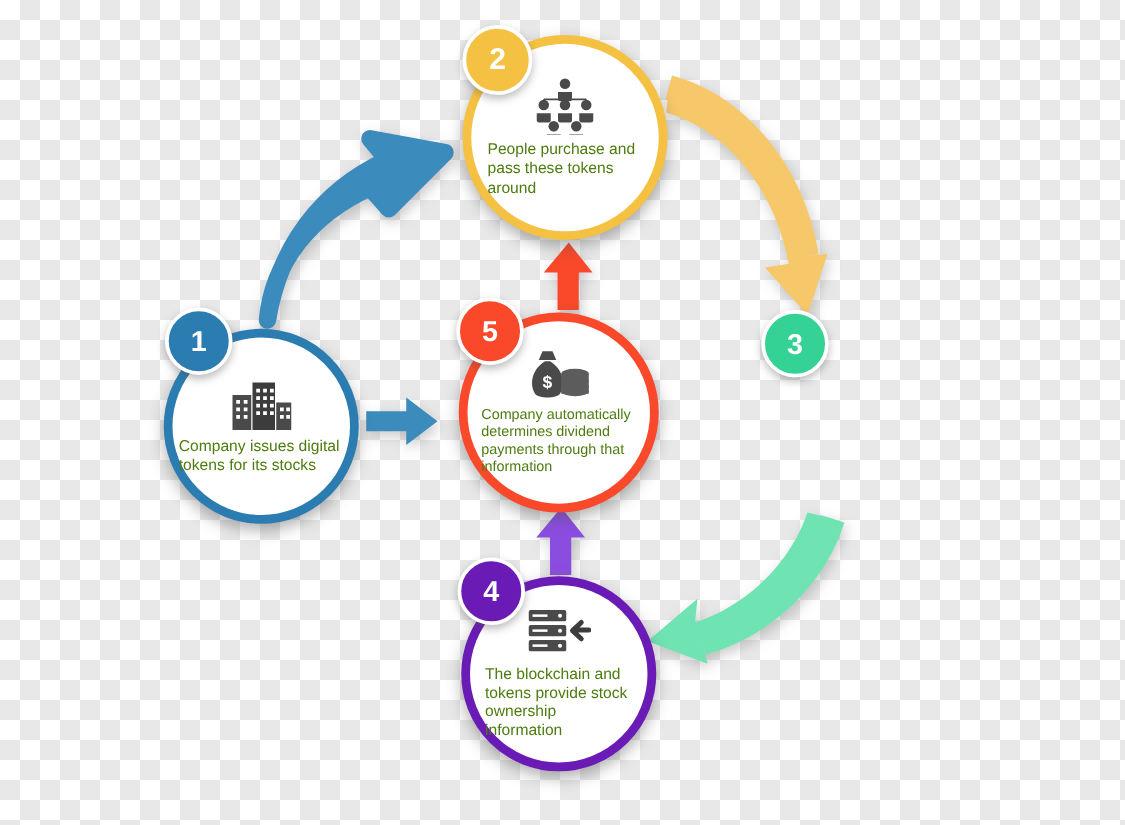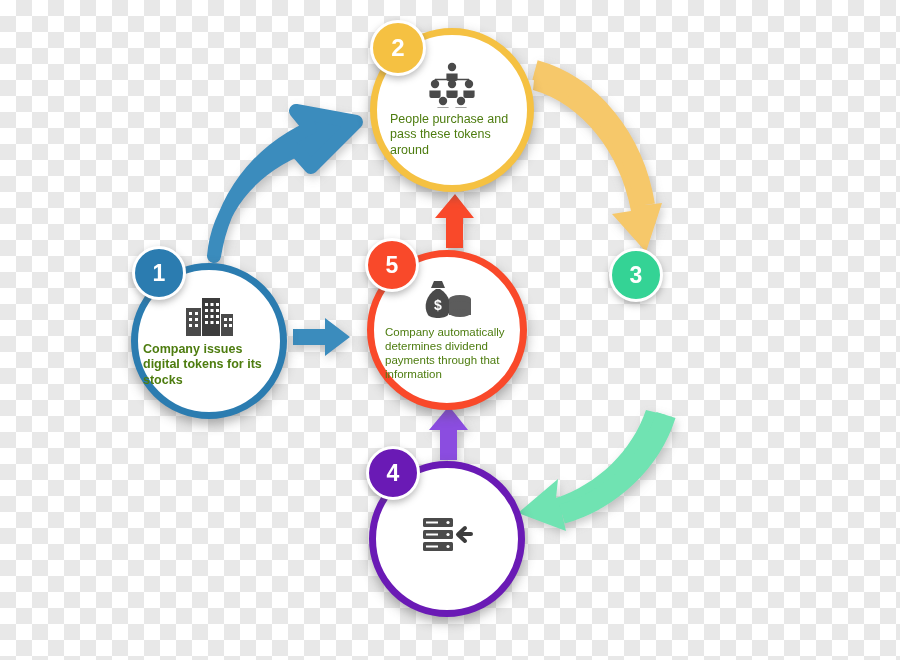--- a/index.html
+++ b/index.html
@@ -128,21 +128,21 @@
           <rect x="34" y="21" width="3" height="3"></rect>
         <rect x="23" y="27" width="3" height="3"></rect>
           <rect x="28.5" y="27" width="3" height="3"></rect>
           <rect x="34" y="27" width="3" height="3"></rect>
         <rect x="42" y="24" width="3" height="3"></rect>
           <rect x="47" y="24" width="3" height="3"></rect>
         <rect x="42" y="30" width="3" height="3"></rect>
           <rect x="47" y="30" width="3" height="3"></rect>
       </g>
     </svg>
-    <div class="node-label" style="font-size:12.5px; width:148px;font-weight:bold;">Company issues digital tokens for its stocks</div>
+    <div class="node-label" style="font-size:12.5px; width:148px;">Company issues digital tokens for its stocks</div>
   </div>
   <div class="badge" style="left:132px; top:246px; width:54px; height:54px; background:#2b7cb0; font-size:23px; box-shadow:0 3px 7px rgba(80,80,80,.4);">
     <span>1</span>
   </div>
 
   <div class="node-circle" style="left:370px; top:28px; width:164px; height:164px; border:7px solid #f5c142; box-shadow:0 5px 12px rgba(80,80,80,.45);">
     <svg class="node-icon" width="62" height="46" viewBox="0 0 62 46">
       <g fill="#4a4a4a">
         <circle cx="31" cy="5" r="4.2"></circle>
         <path d="M25.4 11.5h11.2v5.5a2 2 0 0 1-2 2h-7.2a2 2 0 0 1-2-2z"></path>
@@ -183,20 +183,21 @@
       <g fill="#ffffff">
         <rect x="5" y="5.5" width="12" height="2"></rect>
         <rect x="5" y="17.5" width="12" height="2"></rect>
         <rect x="5" y="29.5" width="12" height="2"></rect>
         <circle cx="27" cy="6.5" r="1.6"></circle>
         <circle cx="27" cy="18.5" r="1.6"></circle>
         <circle cx="27" cy="30.5" r="1.6"></circle>
       </g>
       <path d="M50 18 L38 18 M44 12 L37 18.5 L44 25" stroke="#3c3c3c" stroke-width="4" fill="none" stroke-linecap="round" stroke-linejoin="round"></path>
     </svg>
+    <div class="node-label" style="font-size:12.5px; width:134px;">The blockchain and tokens provide stock ownership information</div>
   </div>
   <div class="badge" style="left:366px; top:446px; width:54px; height:54px; background:#6a1ab5; font-size:23px; box-shadow:0 3px 7px rgba(80,80,80,.4);">
     <span>4</span>
   </div>
 
   <div class="node-circle" style="left:367px; top:250px; width:160px; height:160px; border:7px solid #f9492a; box-shadow:0 5px 12px rgba(80,80,80,.45);">
     <svg class="node-icon" width="58" height="42" viewBox="0 0 58 42">
       <g fill="#4a4a4a">
         <path d="M18 10 C8 16 5 28 10 36 C13 40 27 40 30 36 C35 28 32 16 22 10 Z"></path>
         <path d="M16 2 L24 2 L27 9 L13 9 Z"></path>

